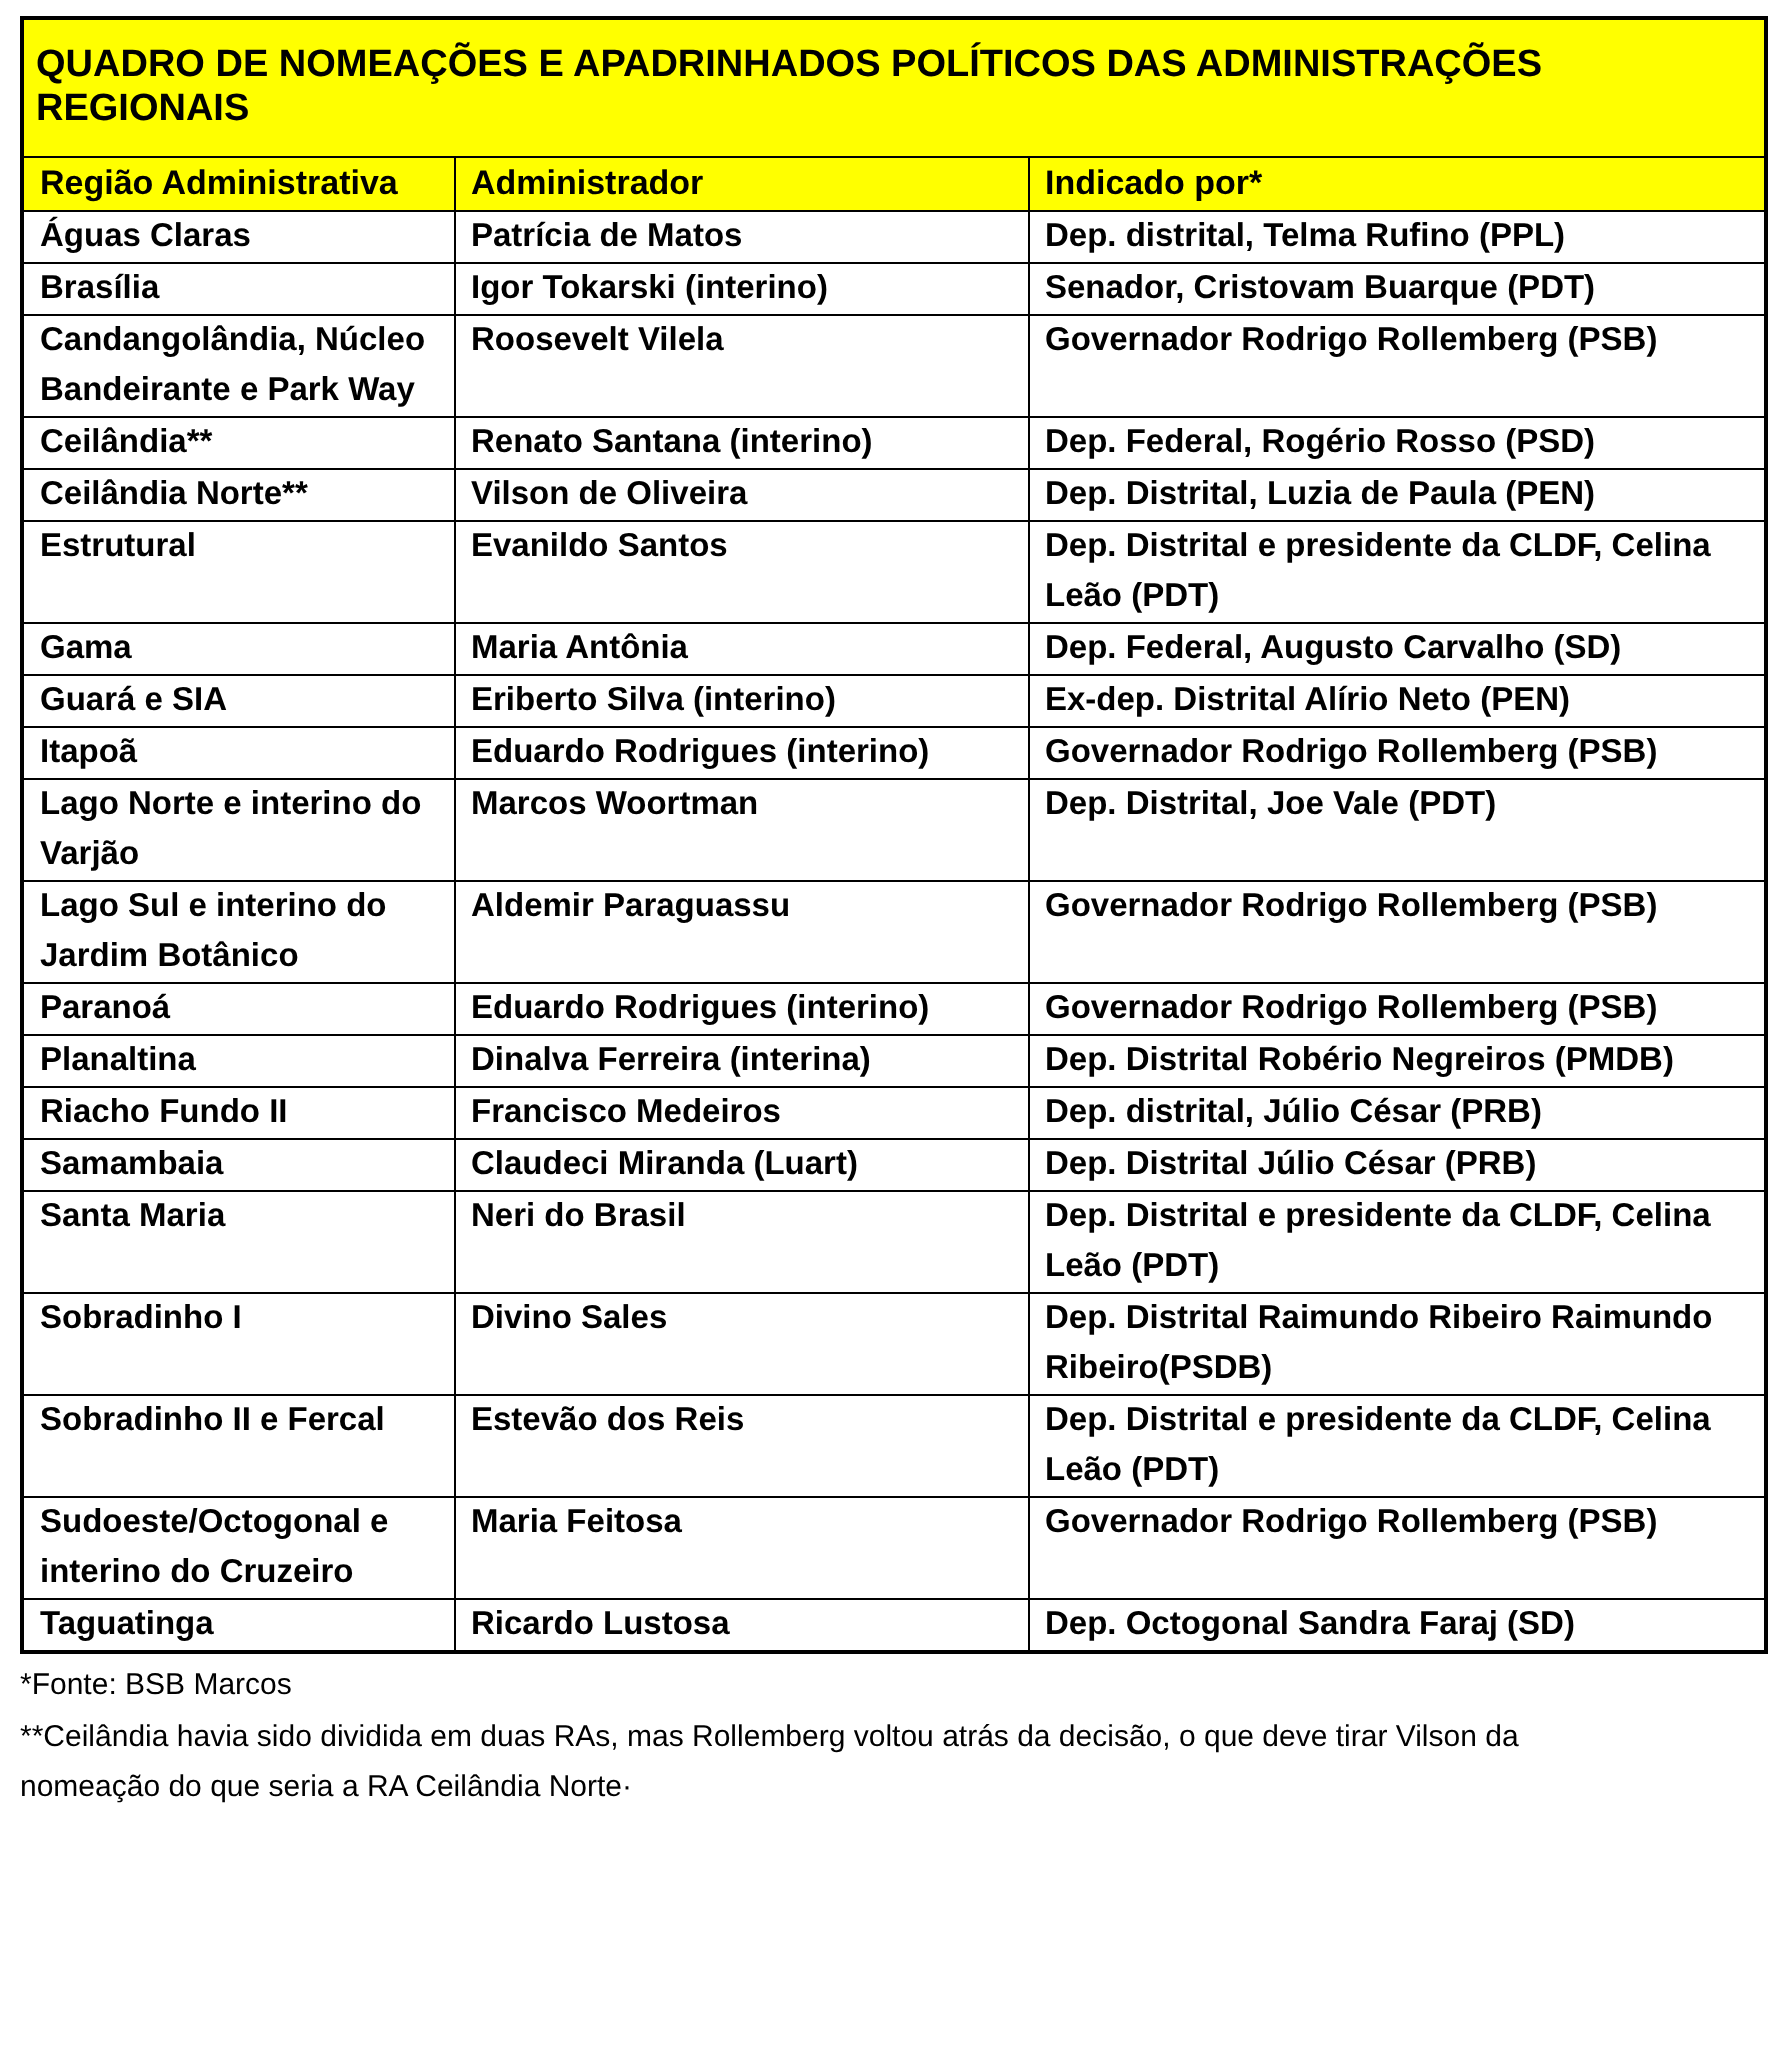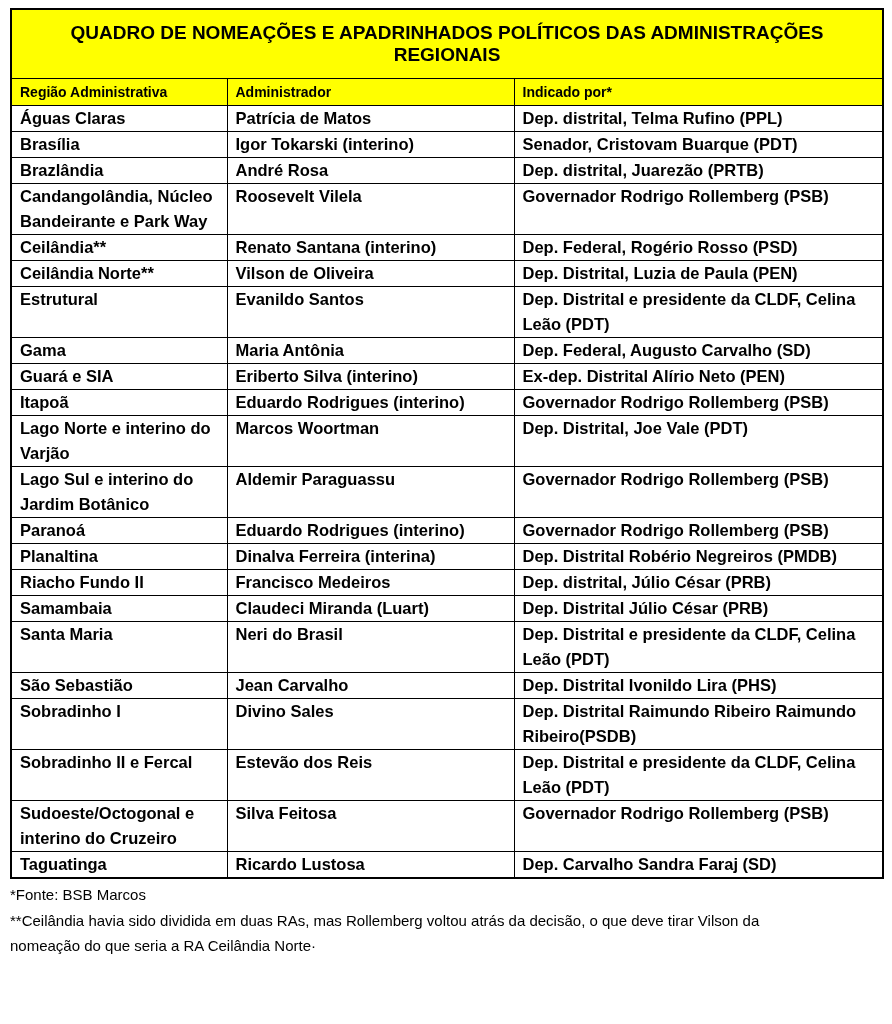--- a/index.html
+++ b/index.html
@@ -24,27 +24,27 @@
   col.c-admin  { width: 287px; }
   col.c-indic  { width: 369px; }
 
   th, td { border: 1px solid #000; box-sizing: border-box; }
 
   th.title-cell {
     background: #ffff00;
     font-weight: bold;
     font-size: 19px;
     line-height: 22px;
-    text-align: center;
+    text-align: left;
     padding: 12px 6px;
   }
   th.head-cell {
     background: #ffff00;
     font-weight: bold;
-    font-size: 14px;
+    font-size: 17px;
     line-height: 24px;
     text-align: left;
     padding: 1px 8px;
   }
   td {
     vertical-align: top;
     font-size: 16.5px;
     line-height: 25px;
     padding: 0 8px;
     text-align: left;
@@ -87,25 +87,20 @@
     <tbody>
         <tr>
           <td class="region">Águas Claras</td>
           <td class="administrator">Patrícia de Matos</td>
           <td class="appointed_by">Dep. distrital, Telma Rufino (PPL)</td>
         </tr>
         <tr>
           <td class="region">Brasília</td>
           <td class="administrator">Igor Tokarski (interino)</td>
           <td class="appointed_by">Senador, Cristovam Buarque (PDT)</td>
-        </tr>
-        <tr>
-          <td class="region">Brazlândia</td>
-          <td class="administrator">André Rosa</td>
-          <td class="appointed_by">Dep. distrital, Juarezão (PRTB)</td>
         </tr>
         <tr>
           <td class="region">Candangolândia, Núcleo Bandeirante e Park Way</td>
           <td class="administrator">Roosevelt Vilela</td>
           <td class="appointed_by">Governador Rodrigo Rollemberg (PSB)</td>
         </tr>
         <tr>
           <td class="region">Ceilândia**</td>
           <td class="administrator">Renato Santana (interino)</td>
           <td class="appointed_by">Dep. Federal, Rogério Rosso (PSD)</td>
@@ -164,43 +159,38 @@
           <td class="region">Samambaia</td>
           <td class="administrator">Claudeci Miranda (Luart)</td>
           <td class="appointed_by">Dep. Distrital Júlio César (PRB)</td>
         </tr>
         <tr>
           <td class="region">Santa Maria</td>
           <td class="administrator">Neri do Brasil</td>
           <td class="appointed_by">Dep. Distrital e presidente da CLDF, Celina Leão (PDT)</td>
         </tr>
         <tr>
-          <td class="region">São Sebastião</td>
-          <td class="administrator">Jean Carvalho</td>
-          <td class="appointed_by">Dep. Distrital Ivonildo Lira (PHS)</td>
-        </tr>
-        <tr>
           <td class="region">Sobradinho I</td>
           <td class="administrator">Divino Sales</td>
           <td class="appointed_by">Dep. Distrital Raimundo Ribeiro Raimundo Ribeiro(PSDB)</td>
         </tr>
         <tr>
           <td class="region">Sobradinho II e Fercal</td>
           <td class="administrator">Estevão dos Reis</td>
           <td class="appointed_by">Dep. Distrital e presidente da CLDF, Celina Leão (PDT)</td>
         </tr>
         <tr>
           <td class="region">Sudoeste/Octogonal e interino do Cruzeiro</td>
-          <td class="administrator">Silva Feitosa</td>
+          <td class="administrator">Maria Feitosa</td>
           <td class="appointed_by">Governador Rodrigo Rollemberg (PSB)</td>
         </tr>
         <tr>
           <td class="region">Taguatinga</td>
           <td class="administrator">Ricardo Lustosa</td>
-          <td class="appointed_by">Dep. Carvalho Sandra Faraj (SD)</td>
+          <td class="appointed_by">Dep. Octogonal Sandra Faraj (SD)</td>
         </tr>
       </tbody>
   </table>
 
   <div class="footnotes">
     <p>*Fonte: BSB Marcos</p>
     <p class="footnote-long">**Ceilândia havia sido dividida em duas RAs, mas Rollemberg voltou atrás da decisão, o que deve tirar Vilson da nomeação do que seria a RA Ceilândia Norte·</p>
   </div>
 
 </div>

